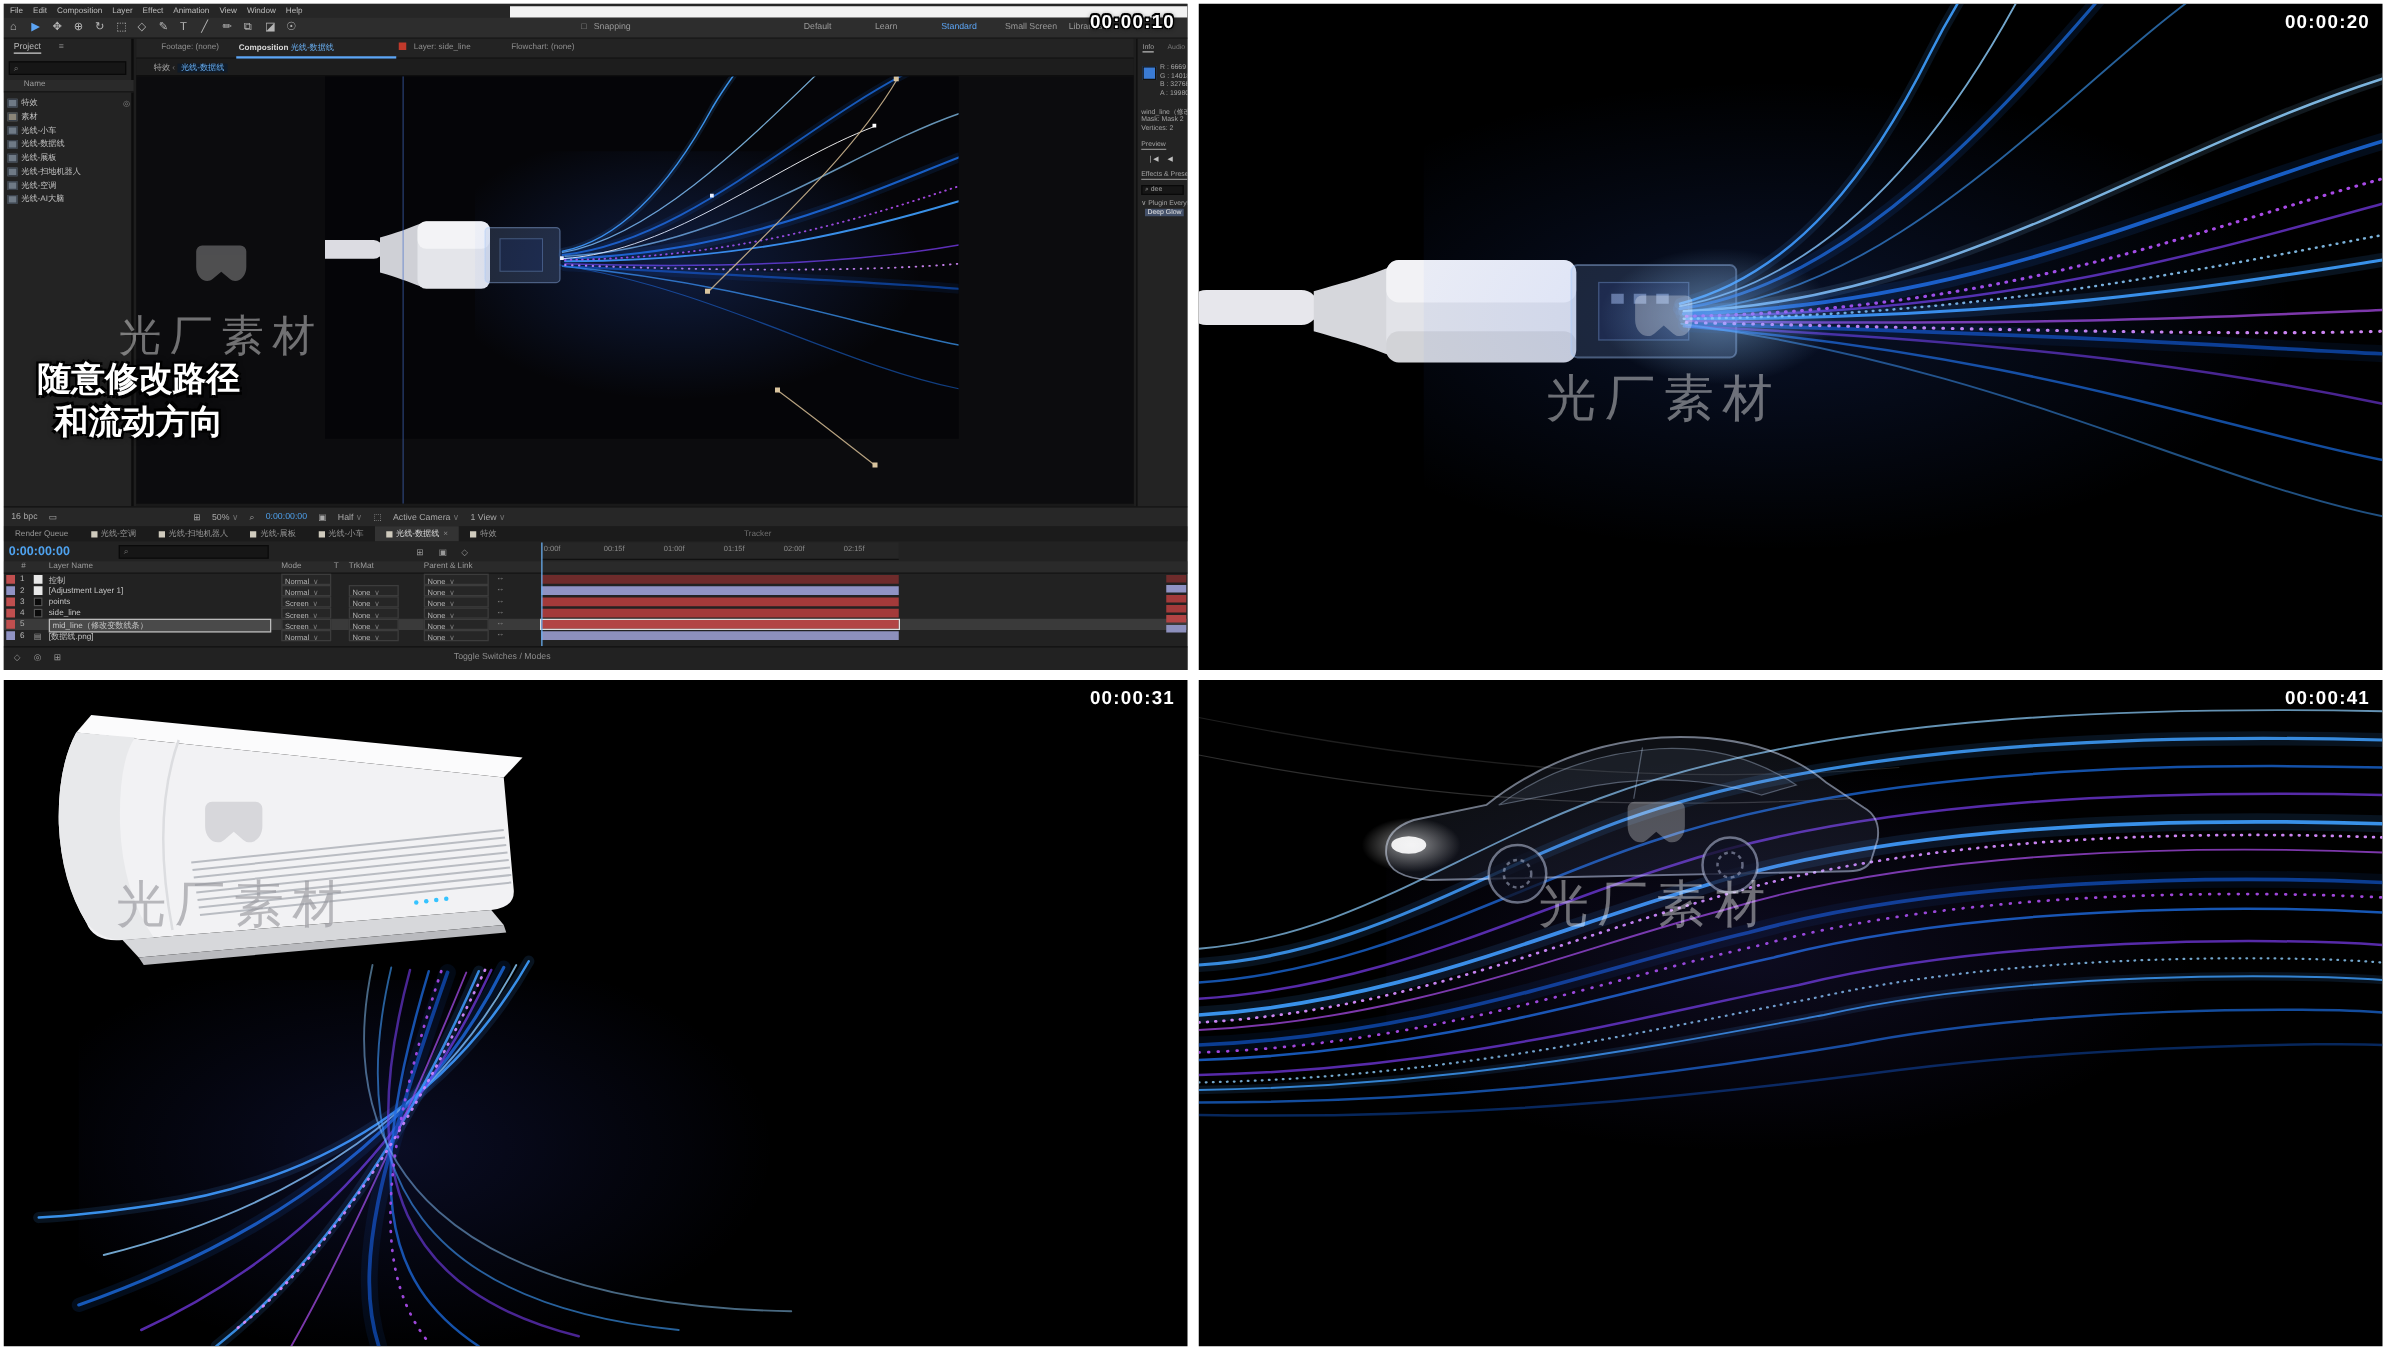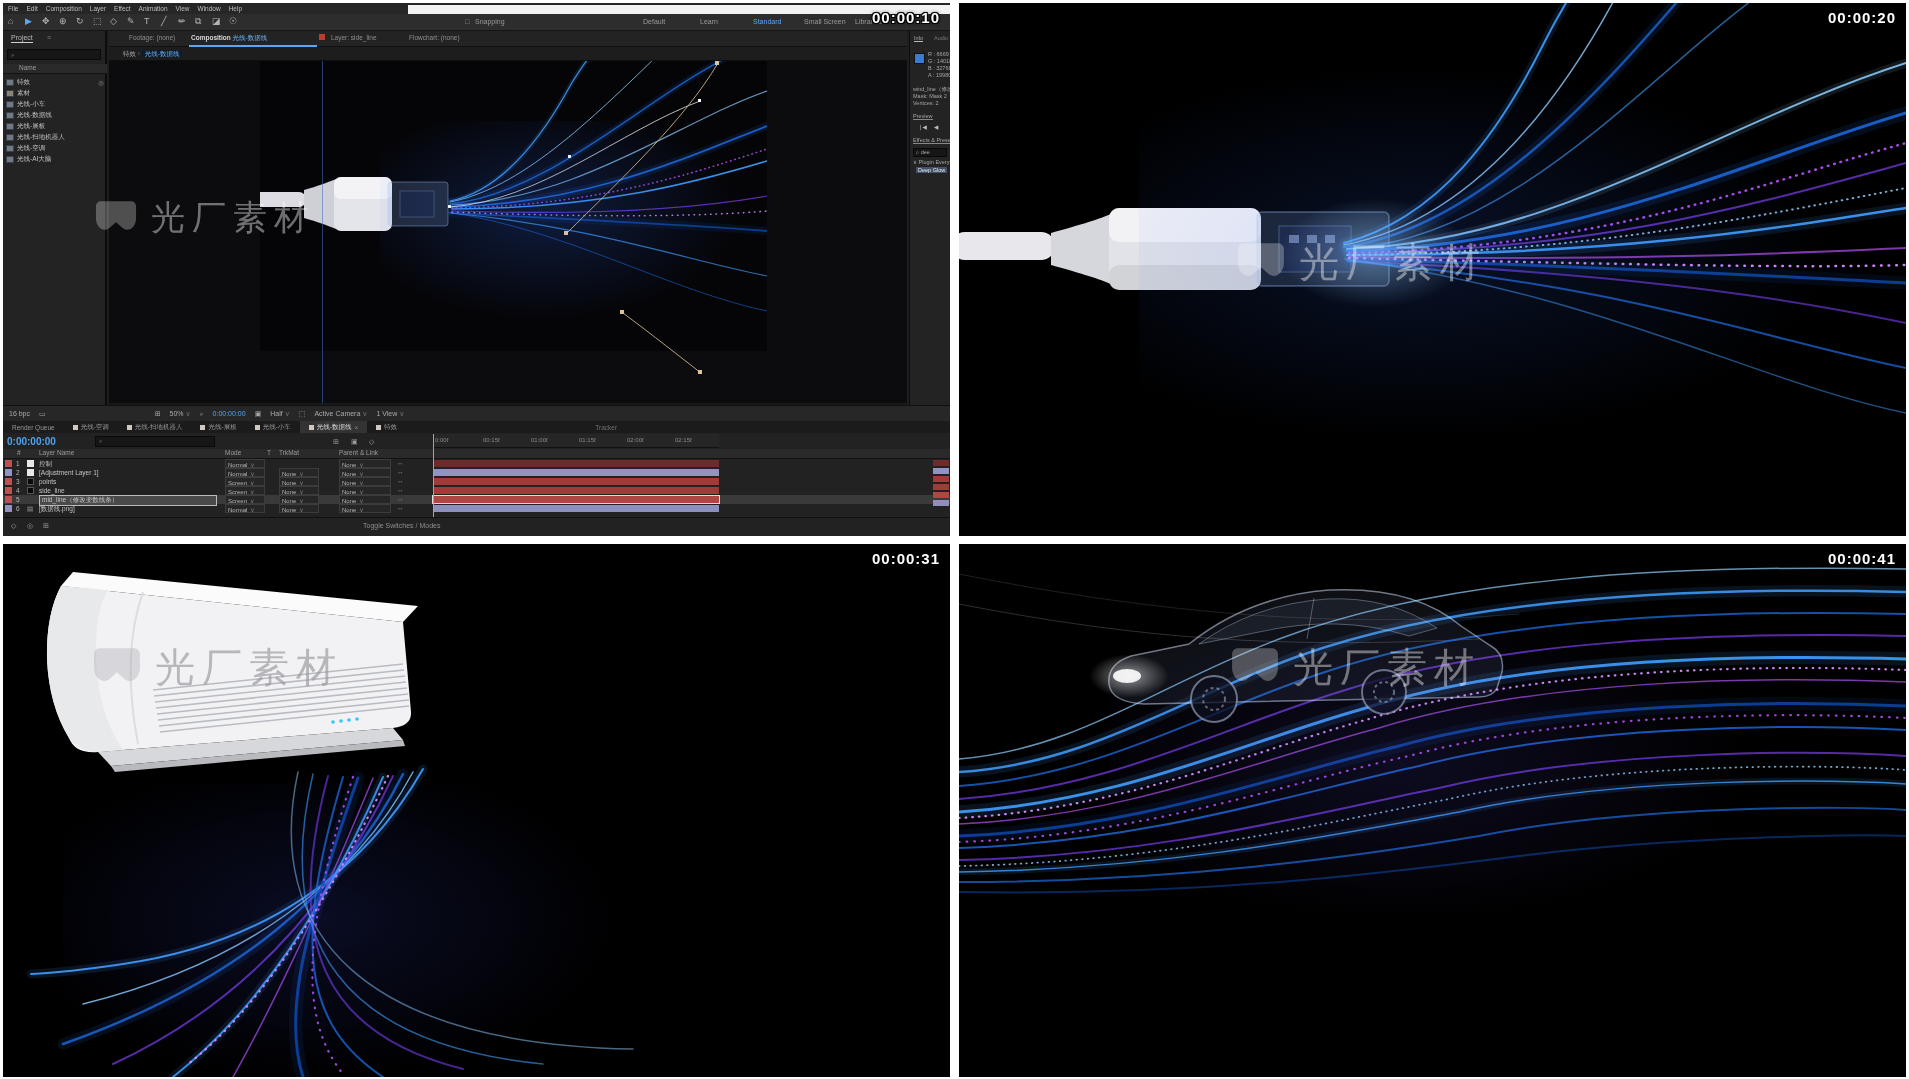--- a/index.html
+++ b/index.html
@@ -7,21 +7,21 @@
   body{font-family:"Liberation Sans",sans-serif;}
   #stage{position:relative;width:1909px;height:1079px;background:#fff;overflow:hidden;}
   .q{position:absolute;width:947px;height:533px;background:#000;overflow:hidden;}
   #q1{left:3px;top:3px;background:#1e1e1e;}
   #q2{left:959px;top:3px;}
   #q3{left:3px;top:544px;}
   #q4{left:959px;top:544px;}
   .abs{position:absolute;}
   .ts{position:absolute;top:6px;right:10px;color:#fff;font-size:15px;font-weight:bold;letter-spacing:1px;
       text-shadow:-1px -1px 0 #000,1px -1px 0 #000,-1px 1px 0 #000,1px 1px 0 #000,0 0 4px #000;z-index:50;}
-  .wm{position:absolute;display:flex;align-items:center;gap:14px;z-index:40;pointer-events:none;}
+  .wm{position:absolute;display:flex;align-items:center;gap:14px;z-index:40;pointer-events:none;flex-direction:column;}
   .wm svg{opacity:.55;}
   .wm .wmt{font-size:40px;letter-spacing:7px;color:rgba(255,255,255,0.42);}
   .wm.gray .wmt{color:rgba(150,150,156,0.65);}
   .wm.gray svg path{fill:rgba(160,160,166,0.6);}
   
   .menubar{left:0;top:0;width:947px;height:11px;background:#262626;display:flex;gap:8px;align-items:center;padding-left:5px;}
   .menubar span{font-size:6.5px;color:#bdbdbd;}
   .whitestrip{left:405px;top:2px;width:542px;height:9px;background:#f2f2f2;z-index:5;}
   .toolbar{left:0;top:11px;width:947px;height:17px;background:#2d2d2d;border-bottom:1px solid #141414;}
   .tool{position:absolute;top:2px;font-size:9px;color:#b5b5b5;}
@@ -220,20 +220,24 @@
           <rect x="606" y="0" width="4" height="4" fill="#d9c49e"></rect>
             <rect x="455" y="170" width="4" height="4" fill="#d9c49e"></rect>
           <path class="s" d="M514,252 C545,275 570,295 592,312" stroke="#c9b18c" stroke-width="1" opacity="0.9"></path>
           <rect x="511" y="249" width="4" height="4" fill="#d9c49e"></rect>
             <rect x="589" y="309" width="4" height="4" fill="#d9c49e"></rect>
         </svg>
         <div class="guide-v"></div>
       </div>
     </div>
 
+    <div class="capt">
+      <div>随意修改路径</div>
+        <div>和流动方向</div>
+    </div>
     <div class="wm" style="left:92px;top:192px">
       <svg width="42" height="37" viewBox="0 0 44 38">
           <path d="M6 1 h32 a5 5 0 0 1 5 5 v13 c0 9-8 15-14 10 l-7-6 -7 6 c-6 5-14-1-14-10 v-13 a5 5 0 0 1 5-5 z" fill="rgba(255,255,255,0.5)"></path>
         </svg>
       <span class="wmt" style="font-size:34px">光厂素材</span>
     </div>
 
     <div class="abs vbar">
       <span>16 bpc</span>
       <span>▭</span>

